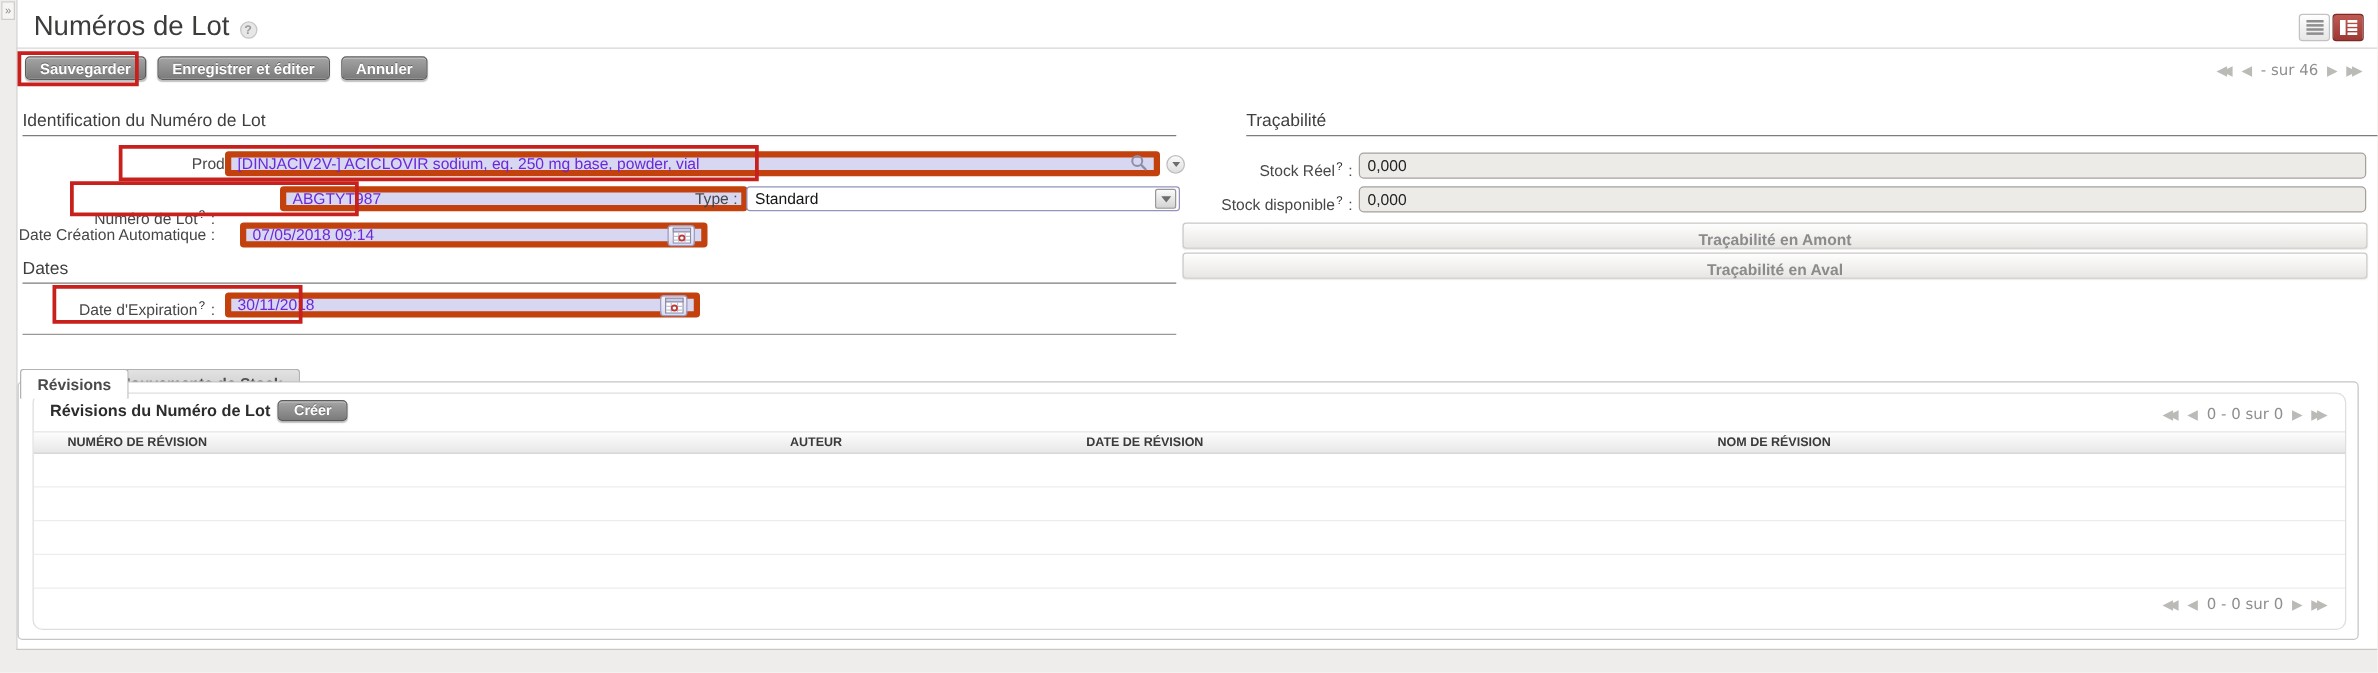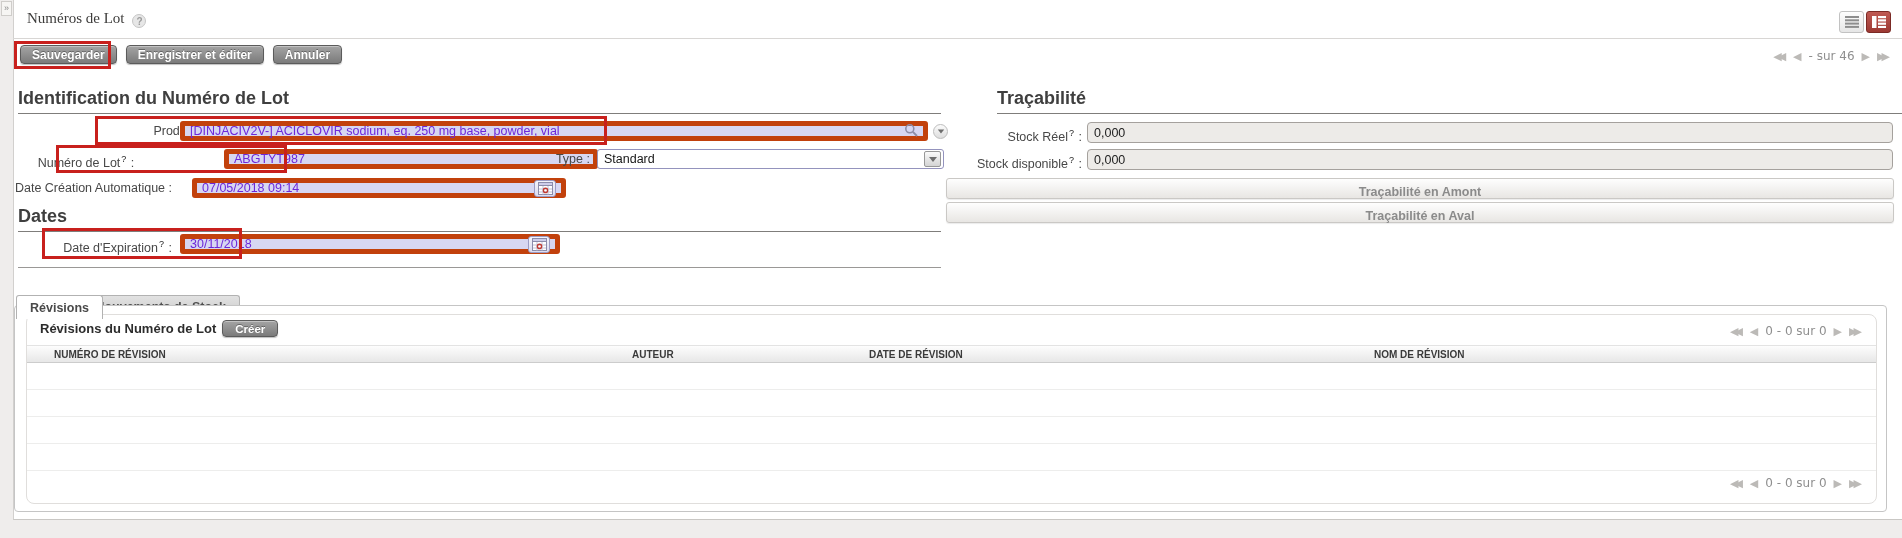--- a/index.html
+++ b/index.html
@@ -11,21 +11,21 @@
   
   .expander { left:1px; top:1px; width:11px; height:15px; background:#f6f5f3; border:1px solid #cfcdca;
               color:#8a8a8a; font-size:9px; line-height:12px; text-align:center; cursor:pointer; }
 
   
   .panel { left:13px; top:0; width:1889px; height:520px; background:#ffffff;
            border-left:1px solid #d2d0ce; border-bottom:1px solid #c9c7c4; }
 
   
   .titlerow { left:27px; top:8px; display:flex; align-items:center; gap:8px; }
-  .title { font-size:15px; color:#3d3c3b;font-family:Liberation Serif, serif; }
+  .title { font-size:22px; color:#3d3c3b; }
   .helpc { width:14px; height:14px; border-radius:50%; background:#e7e7e7; border:1px solid #c6c6c6;
            color:#9b9b9b; font-size:10px; font-weight:bold; display:flex; align-items:center;
            justify-content:center; margin-top:6px; cursor:pointer; }
   .vbtn { top:11px; width:25px; height:22px; border-radius:3px; display:flex; align-items:center;
           justify-content:center; cursor:pointer; }
   .vbtn.list { left:1839px; background:linear-gradient(#fefefe,#e6e6e6); border:1px solid #c2c2c2; }
   .vbtn.form { left:1866px; background:linear-gradient(#bf5a53,#9c3933); border:1px solid #7b2a25; }
   .hr-top { left:13px; top:38px; width:1889px; border-top:1px solid #d8d6d4; }
 
   
@@ -38,21 +38,21 @@
   .btn.small { height:17px; font-size:11.5px; padding:0 12px; }
 
   
   .pager { display:flex; align-items:center; gap:7px; color:#8f8f8f; font-size:12px;
            font-family:"DejaVu Sans", sans-serif; }
   .pager .arr { color:#bcbab7; font-size:11px; cursor:pointer; }
   .pager .arr.dbl { letter-spacing:-4px; padding-right:4px; }
   .pager .plabel { color:#8f8f8f; white-space:nowrap; }
 
   
-  .section { font-size:18px; font-weight:bold; color:#3f3f3f; padding-bottom:4px;
+  .section { font-size:14px; font-weight:normal; color:#3f3f3f; padding-bottom:4px;
              border-bottom:1px solid #7f7d7b; }
   .sepline { border-top:1px solid #9a9896; }
 
   .flabel { font-size:12.5px; color:#474747; text-align:right; white-space:nowrap; line-height:15px; }
   .flabel sup { font-size:9px; color:#222; padding:0 1px; cursor:pointer; }
 
   .inp { background:#d7d7f2; border:5px solid #c2410c; border-radius:3px; font-size:12.5px; color:#6d28d9;
          display:flex; align-items:center; padding:0 5px; height:20px; cursor:text; }
   .inp .val { white-space:nowrap; overflow:hidden; }
   .inp-ro { background:#edebe8; border:1px solid #a5a19d; border-radius:4px; font-size:12.5px; color:#222;
@@ -156,21 +156,21 @@
       <svg width="14" height="14" viewBox="0 0 14 14">
         <circle cx="5.8" cy="5.8" r="4" fill="none" stroke="#8d8da8" stroke-width="1.6"></circle>
         <line x1="8.9" y1="8.9" x2="13" y2="13" stroke="#8d8da8" stroke-width="1.9"></line>
       </svg>
     </span>
   </div>
   <div class="abs dropdisc" style="left:933px; top:124px;">
     <span class="tri" style="transform:scale(.8);"></span>
   </div>
 
-  <div class="abs flabel" style="left:0; top:152px; width:172px;text-align:center;">
+  <div class="abs flabel" style="left:0; top:164px; width:172px;">
     <span>Numéro de Lot</span><sup>?</sup>&nbsp;<span>:</span>
   </div>
   <div class="abs inp" style="left:180px; top:149px; width:374px;margin-left:44px;">
     <span class="val">ABGTYT987</span>
   </div>
 
   <div class="abs flabel" style="left:520px; top:152px; width:70px;">
     <span>Type</span>&nbsp;<span>:</span>
   </div>
   <div class="abs sel" style="left:597px; top:149px; width:347px;">

